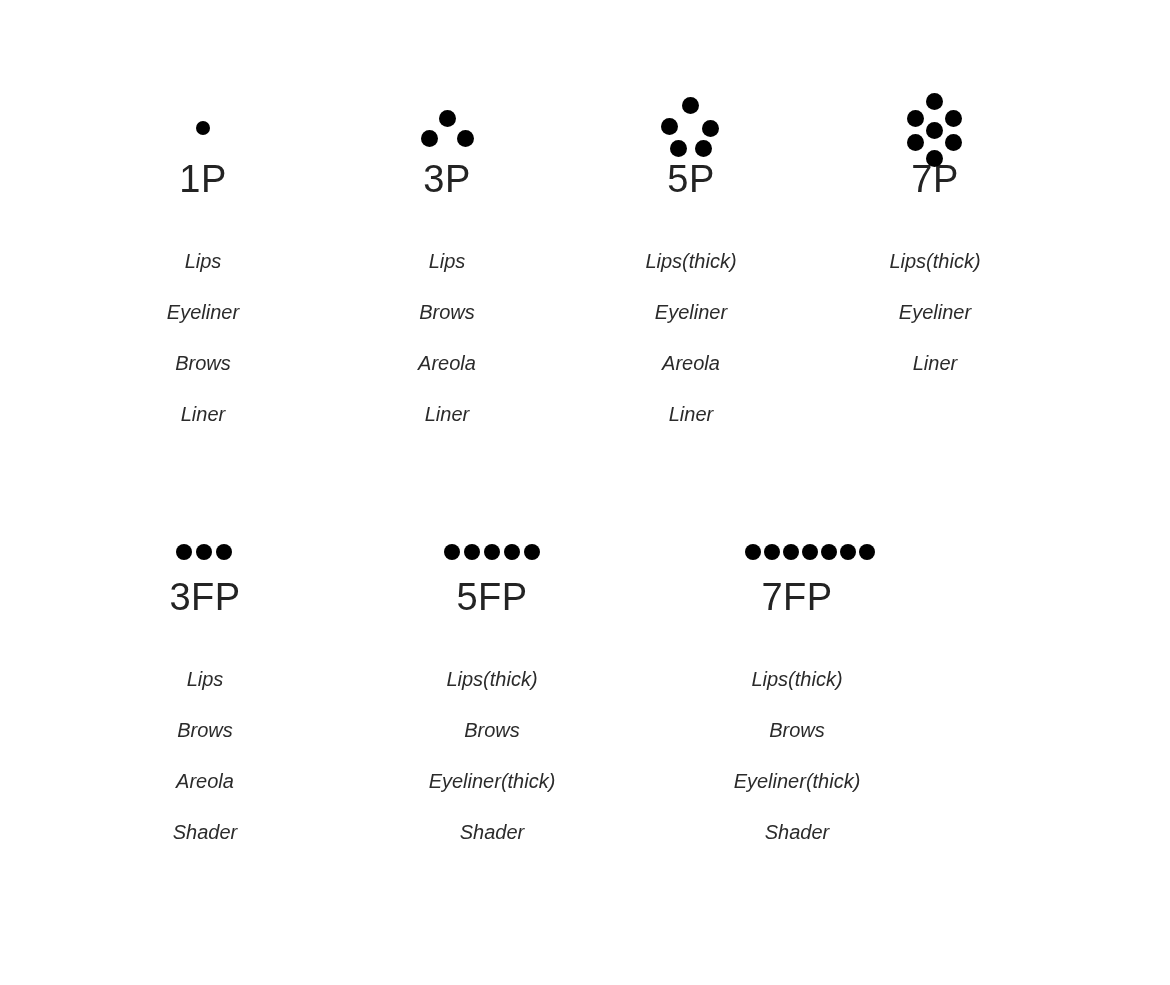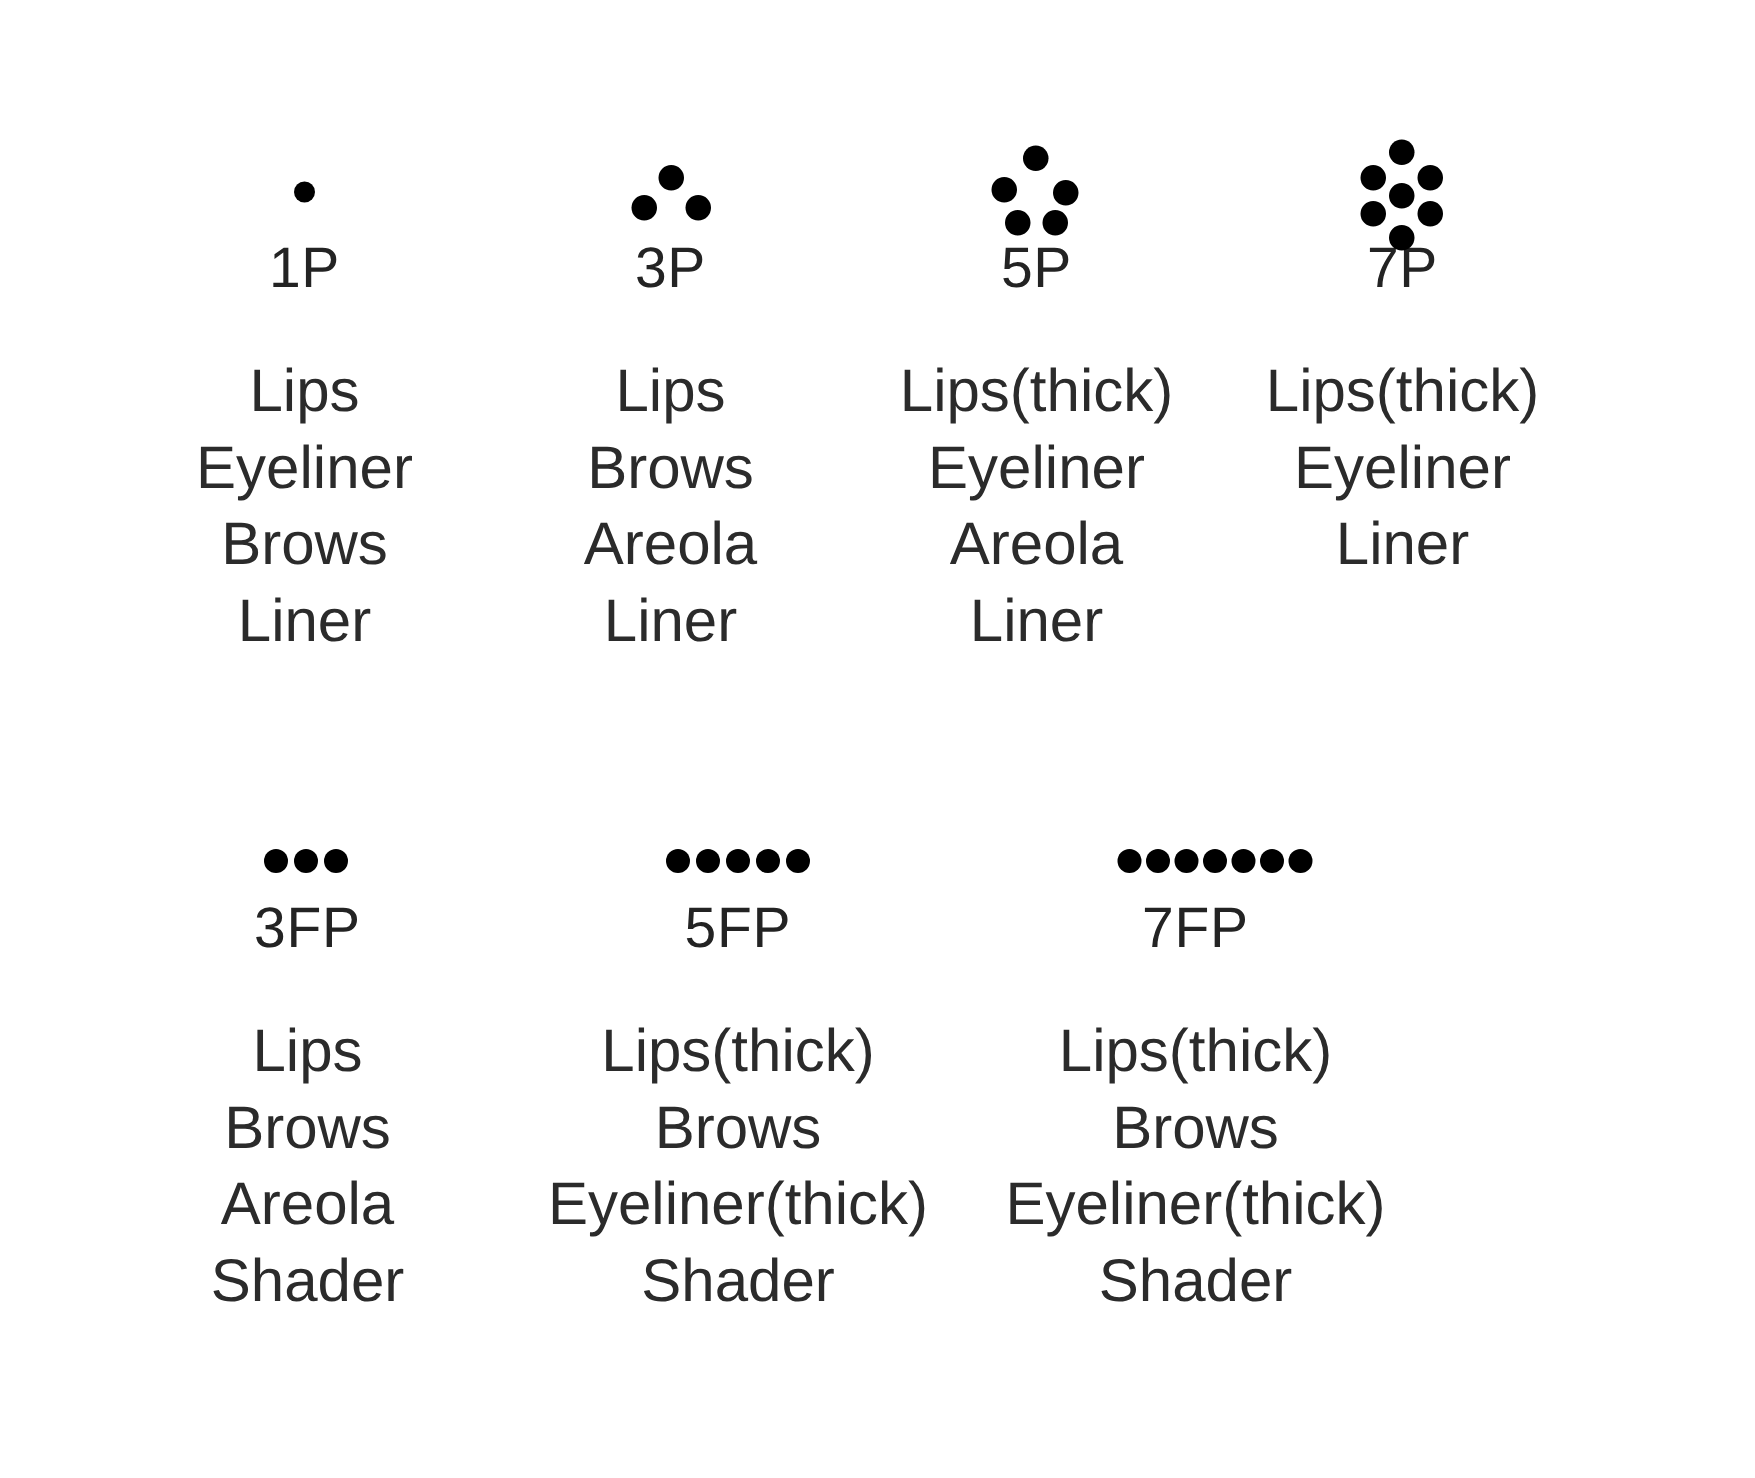--- a/index.html
+++ b/index.html
@@ -25,21 +25,21 @@
   }
 
   .row {
     position: absolute;
     left: 0;
     width: 1170px;
     display: flex;
   }
 
   .row-top { top: 70px; }
-  .row-bottom { top: 544px; }
+  .row-bottom { top: 522px; }
 
   .card {
     position: relative;
     display: flex;
     flex-direction: column;
     align-items: center;
   }
 
   
   .needle-art {
@@ -84,25 +84,26 @@
     color: #232323;
     margin-top: 8px;
     white-space: nowrap;
   }
 
   .uses {
     margin-top: 38px;
     text-align: center;
   }
   .use-item {
-    font-size: 40px;
+    font-size: 20px;
     font-weight: 400;
     line-height: 51px;
     color: #2b2b2b;
     white-space: nowrap;
+    font-style: italic;
   }
 
   
   .col-w-a { width: 244px; }
   .col-w-b { width: 244px; }
 </style>
 </head>
 <body>
 
 <div id="sheet">

